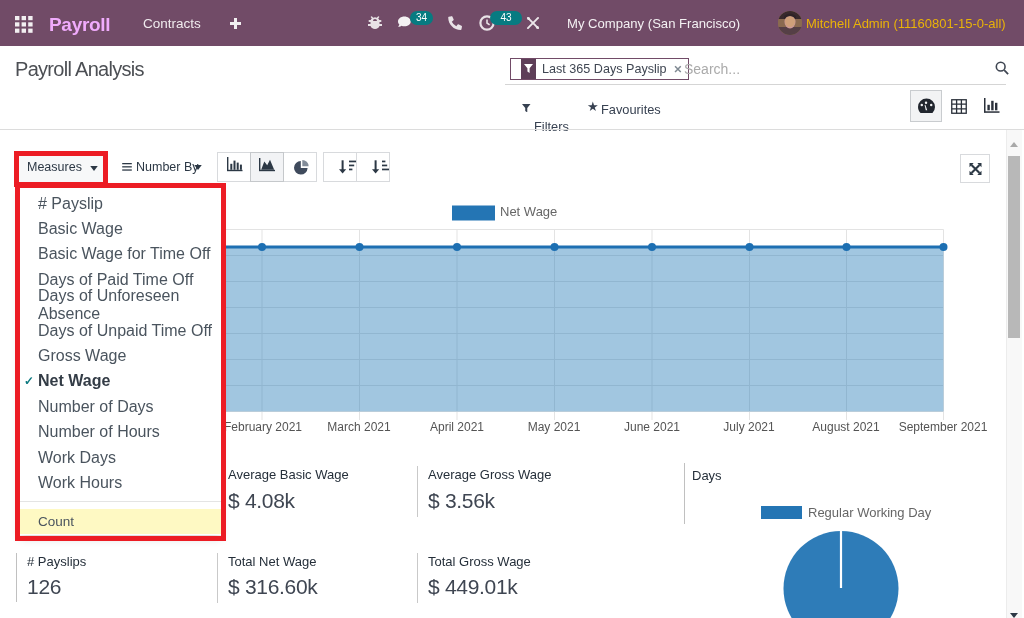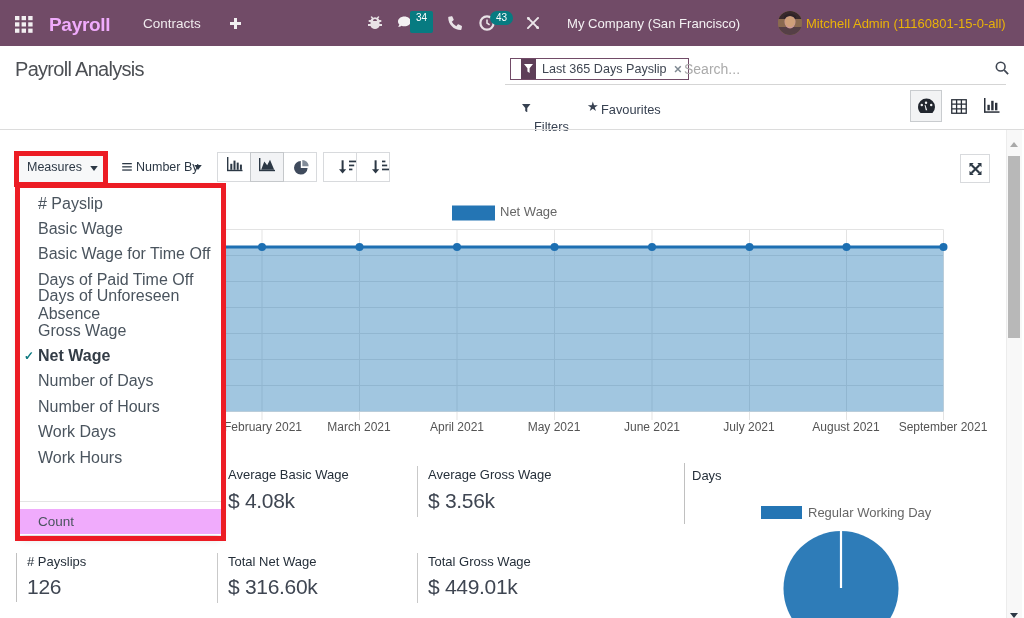--- a/index.html
+++ b/index.html
@@ -35,31 +35,31 @@
         </g>
       </svg>
 
     <svg class="abs" style="left:368px;top:15px" width="14" height="16" viewBox="0 0 448 512">
         <path fill="#e8e2e6" d="M432 288h-64v-64h32a32 32 0 0 0 0-64h-37c-7-21-20-39-37-52l26-26a24 24 0 1 0-34-34l-38 38a110 110 0 0 0-112 0L130 48a24 24 0 1 0-34 34l26 26c-17 13-30 31-37 52H48a32 32 0 0 0 0 64h32v64H16a32 32 0 0 0 0 64h66c17 50 64 96 142 96s125-46 142-96h66a32 32 0 0 0 0-64zM224 128a64 64 0 0 1 64 64H160a64 64 0 0 1 64-64z"></path>
       </svg>
 
     <svg class="abs" style="left:398px;top:16px" width="17" height="15" viewBox="0 0 24 20">
         <path fill="#f4f1f3" d="M9 0C4 0 0 3.1 0 7c0 1.6.7 3.1 1.9 4.3-.4 1.5-1.7 2.9-1.7 2.9-.2.2-.1.5.2.5 2 0 3.6-.9 4.5-1.6 1.2.5 2.6.9 4.1.9 5 0 9-3.1 9-7s-4-7-9-7z"></path>
       </svg>
-    <div class="abs" style="left:410px;top:11px;width:23px;height:22px;background:#077b81;border-radius:2px;color:#fff;font-size:10px;text-align:center;line-height:14px;">34</div>
+    <div class="abs" style="left:410px;top:11px;width:23px;height:14px;background:#077b81;border-radius:7px;color:#fff;font-size:10px;text-align:center;line-height:14px;">34</div>
 
     <svg class="abs" style="left:448px;top:16px" width="14" height="14" viewBox="0 0 512 512">
         <path fill="#e8e2e6" d="M493 353l-112-48a24 24 0 0 0-28 7l-50 61a370 370 0 0 1-164-164l61-50c8-7 11-18 7-28L159 19a24 24 0 0 0-27-14L28 29A24 24 0 0 0 8 53C8 306 213 512 467 512c11 0 21-8 23-19l24-104c2-11-3-22-14-27z" transform="scale(1,1)"></path>
       </svg>
 
     <svg class="abs" style="left:479px;top:15px" width="16" height="16" viewBox="0 0 16 16">
         <circle cx="8" cy="8" r="6.6" fill="none" stroke="#e8e2e6" stroke-width="2.2"></circle>
         <path d="M8 4.4 8 8 10.6 9.8" stroke="#e8e2e6" stroke-width="1.6" fill="none"></path>
       </svg>
-    <div class="abs" style="left:490px;top:11px;width:23px;height:14px;background:#077b81;border-radius:7px;color:#fff;font-size:10px;text-align:center;line-height:14px;">43</div>
+    <div class="abs" style="left:490px;top:11px;width:32px;height:14px;background:#077b81;border-radius:7px;color:#fff;font-size:10px;text-align:center;line-height:14px;">43</div>
 
     <svg class="abs" style="left:526px;top:16px" width="14" height="14" viewBox="0 0 16 16">
       <g stroke="#ece7ea" stroke-width="2.2" stroke-linecap="round">
           <path d="M2.2 2.2 L13.8 13.8"></path>
           <path d="M13.8 2.2 L2.2 13.8"></path>
         </g>
       <circle cx="3" cy="3" r="1.6" fill="#ece7ea"></circle>
         <circle cx="13" cy="13" r="1.6" fill="#ece7ea"></circle>
     </svg>
     <div class="abs" style="left:567px;top:16px;font-size:13.1px;color:#f4f1f3;">My Company (San Francisco)</div>
@@ -280,29 +280,30 @@
       <path fill="#2c3845" d="M0 0h9L4.5 6z"></path>
     </svg>
 
   <div class="abs" style="left:20px;top:187px;width:201px;height:348px;background:#fff;box-shadow:0 3px 9px rgba(0,0,0,0.18);"></div>
   <div class="abs" id="dditems" style="left:20px;top:191px;width:201px;">
     <div class="dditem">#&nbsp;Payslip</div>
     <div class="dditem">Basic Wage</div>
     <div class="dditem">Basic Wage for Time Off</div>
     <div class="dditem">Days of Paid Time Off</div>
     <div class="dditem">Days of Unforeseen Absence</div>
+    <div class="dditem">Days of Unpaid Time Off</div>
     <div class="dditem">Gross Wage</div>
     <div class="dditem sel">Net Wage</div>
     <div class="dditem">Number of Days</div>
     <div class="dditem">Number of Hours</div>
     <div class="dditem">Work Days</div>
     <div class="dditem">Work Hours</div>
   </div>
   <div class="abs" style="left:20px;top:501px;width:201px;height:1px;background:#e4e4e4;"></div>
-  <div class="abs" style="left:20px;top:509px;width:201px;height:25px;background:#f0abfc;display:flex;align-items:center;padding-left:18px;font-size:13.5px;color:#4a545e;">Count</div>
+  <div class="abs" style="left:20px;top:509px;width:201px;height:25px;background:#fef9c3;display:flex;align-items:center;padding-left:18px;font-size:13.5px;color:#4a545e;">Count</div>
   <style>
     .dditem { height:25.4px; display:flex; align-items:center; padding-left:18px; font-size:16px; color:#4a545e; position:relative; }
     .dditem.sel { font-weight:bold; color:#333c46; }
     .dditem.sel::before { content:"\2713"; position:absolute; left:4px; color:#0d7a80; font-weight:bold; font-size:12px; }
   </style>
 
   <div class="abs" style="left:14px;top:150.5px;width:93.5px;height:36px;border:5px solid #ec1c24;"></div>
   <div class="abs" style="left:15px;top:182.5px;width:211px;height:358px;border:5px solid #ec1c24;"></div>
 
   <div class="abs" style="left:1006px;top:130px;width:16px;height:488px;background:#f8f8f8;border-left:1px solid #ececec;"></div>

